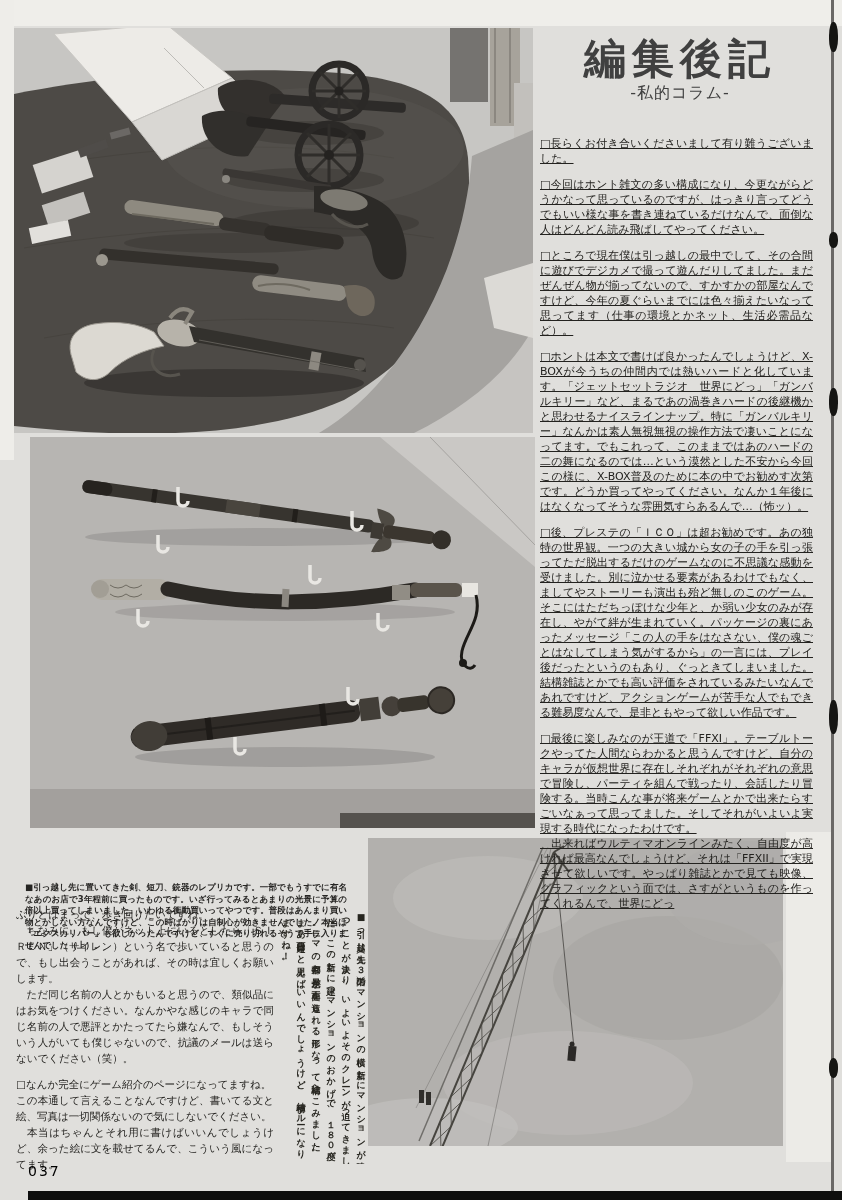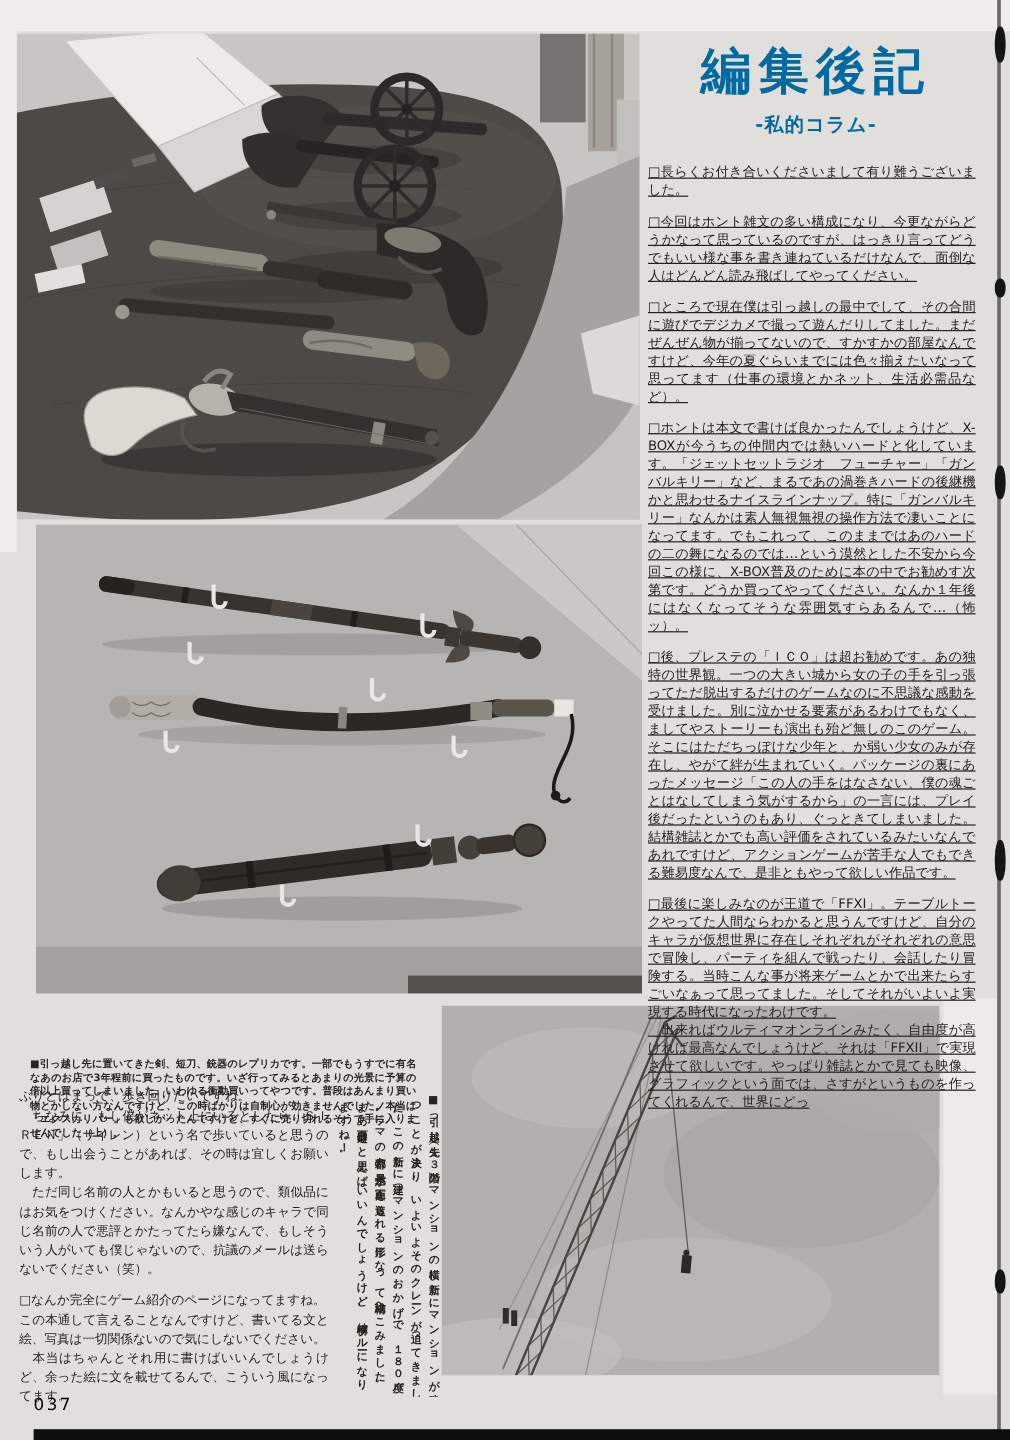--- a/index.html
+++ b/index.html
@@ -16,23 +16,23 @@
   .right-paper{left:786px;top:832px;width:46px;height:330px;background:#ecebe7;}
   .scan-edge{left:831px;top:0;width:3px;height:1192px;background:#6a6866;}
   .scan-blob{left:829px;width:9px;background:#151513;border-radius:45%;}
   .bottom-bar{left:28px;top:1191px;width:814px;height:9px;background:#0e0e0d;}
 
   
   .photo{display:block;}
   .photo svg{display:block;}
 
   
-  .ed-head{left:544px;top:36px;width:272px;text-align:center;color:#0369a1;}
+  .ed-head{left:544px;top:36px;width:272px;text-align:center;color:#404040;}
   .ed-title{font-size:42px;font-weight:700;letter-spacing:6px;line-height:1.1;white-space:nowrap;}
-  .ed-subtitle{font-size:16px;font-weight:700;letter-spacing:1px;margin-top:12px;text-align:center;}
+  .ed-subtitle{font-size:16px;font-weight:400;letter-spacing:1px;margin-top:1px;text-align:center;}
   .ed-col{left:540px;top:136px;width:273px;font-size:11px;line-height:15px;
           text-align:justify;color:#23221f;}
   .ed-col .para{margin:0 0 11px 0;white-space:pre-line;text-decoration:underline;}
 
   .weapons-caption{left:25px;top:882px;width:322px;font-size:8.5px;line-height:11.6px;
           font-weight:600;color:#262523;text-align:justify;}
 
   .bl-text{left:16px;top:906px;width:262px;font-size:10.5px;line-height:16px;
           text-align:justify;color:#23221f;}
   .bl-text .block{margin:0 4px 10px 0;white-space:pre-line;}
@@ -261,21 +261,21 @@
 
 <div class="abs ed-head">
   <div class="ed-title">編集後記</div>
   <div class="ed-subtitle">-私的コラム-</div>
 </div>
 
 <div class="abs ed-col">
     <div class="para">□長らくお付き合いくださいまして有り難うございました。</div>
     <div class="para">□今回はホント雑文の多い構成になり、今更ながらどうかなって思っているのですが、はっきり言ってどうでもいい様な事を書き連ねているだけなんで、面倒な人はどんどん読み飛ばしてやってください。</div>
     <div class="para">□ところで現在僕は引っ越しの最中でして、その合間に遊びでデジカメで撮って遊んだりしてました。まだぜんぜん物が揃ってないので、すかすかの部屋なんですけど、今年の夏ぐらいまでには色々揃えたいなって思ってます（仕事の環境とかネット、生活必需品など）。</div>
-    <div class="para">□ホントは本文で書けば良かったんでしょうけど、X-BOXが今うちの仲間内では熱いハードと化しています。「ジェットセットラジオ　フューチャー」「ガンバルキリー」など、まるであの渦巻きハードの後継機かと思わせるナイスラインナップ。特に「ガンバルキリー」なんかは素人無視無視の操作方法で凄いことになってます。でもこれって、このままではあのハードの二の舞になるのでは…という漠然とした不安から今回この様に、X-BOX普及のために本の中でお勧めす次第です。どうか買ってやってください。なんか１年後にはなくなってそうな雰囲気すらあるんで…（怖ッ）。</div>
+    <div class="para">□ホントは本文で書けば良かったんでしょうけど、X-BOXが今うちの仲間内では熱いハードと化しています。「ジェットセットラジオ　世界にどっ」「ガンバルキリー」など、まるであの渦巻きハードの後継機かと思わせるナイスラインナップ。特に「ガンバルキリー」なんかは素人無視無視の操作方法で凄いことになってます。でもこれって、このままではあのハードの二の舞になるのでは…という漠然とした不安から今回この様に、X-BOX普及のために本の中でお勧めす次第です。どうか買ってやってください。なんか１年後にはなくなってそうな雰囲気すらあるんで…（怖ッ）。</div>
     <div class="para">□後、プレステの「ＩＣＯ」は超お勧めです。あの独特の世界観。一つの大きい城から女の子の手を引っ張ってただ脱出するだけのゲームなのに不思議な感動を受けました。別に泣かせる要素があるわけでもなく、ましてやストーリーも演出も殆ど無しのこのゲーム。そこにはただちっぽけな少年と、か弱い少女のみが存在し、やがて絆が生まれていく。パッケージの裏にあったメッセージ「この人の手をはなさない、僕の魂ごとはなしてしまう気がするから」の一言には、プレイ後だったというのもあり、ぐっときてしまいました。結構雑誌とかでも高い評価をされているみたいなんであれですけど、アクションゲームが苦手な人でもできる難易度なんで、是非ともやって欲しい作品です。</div>
     <div class="para">□最後に楽しみなのが王道で「FFXI」。テーブルトークやってた人間ならわかると思うんですけど、自分のキャラが仮想世界に存在しそれぞれがそれぞれの意思で冒険し、パーティを組んで戦ったり、会話したり冒険する。当時こんな事が将来ゲームとかで出来たらすごいなぁって思ってました。そしてそれがいよいよ実現する時代になったわけです。
 　出来ればウルティマオンラインみたく、自由度が高ければ最高なんでしょうけど、それは「FFXII」で実現させて欲しいです。やっぱり雑誌とかで見ても映像、グラフィックという面では、さすがというものを作ってくれるんで、世界にどっ</div>
   </div>
 
 <div class="abs weapons-caption">■引っ越し先に置いてきた剣、短刀、銃器のレプリカです。一部でもうすでに有名なあのお店で3年程前に買ったものです。いざ行ってみるとあまりの光景に予算の倍以上買ってしまいました。いわゆる衝動買いってやつです。普段はあんまり買い物とかしない方なんですけど、この時ばかりは自制心が効きませんでした。本当は「エクスカリバー」も欲しかったんですけど、すぐに売り切れるそうで手に入りませんでした（上）。</div>
 
 <div class="abs bl-text">
     <div class="block">ぶりとはまって、歩き回りたいですね。
 　ちなみに、もし僕がネット上にいるとしたら「ＳＩＲＥＮ」（サイレン）という名で歩いていると思うので、もし出会うことがあれば、その時は宜しくお願いします。

